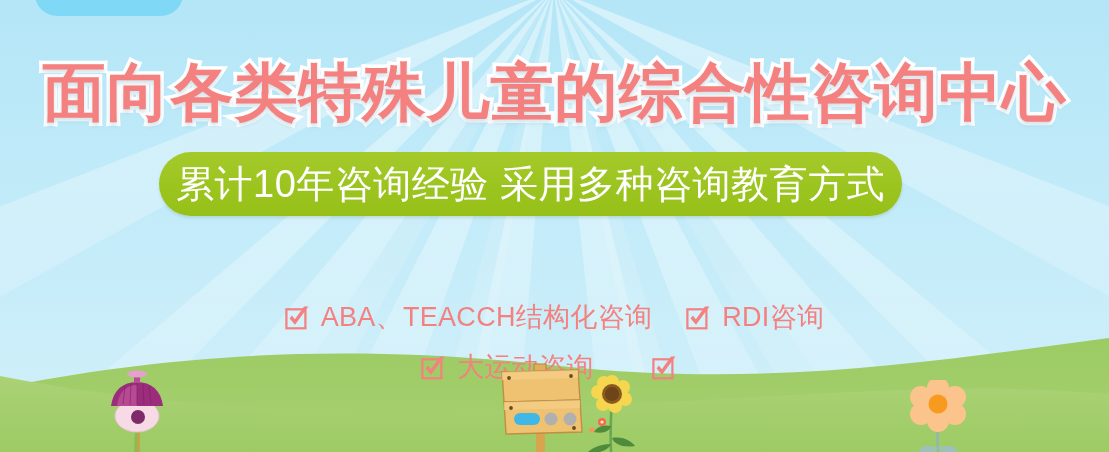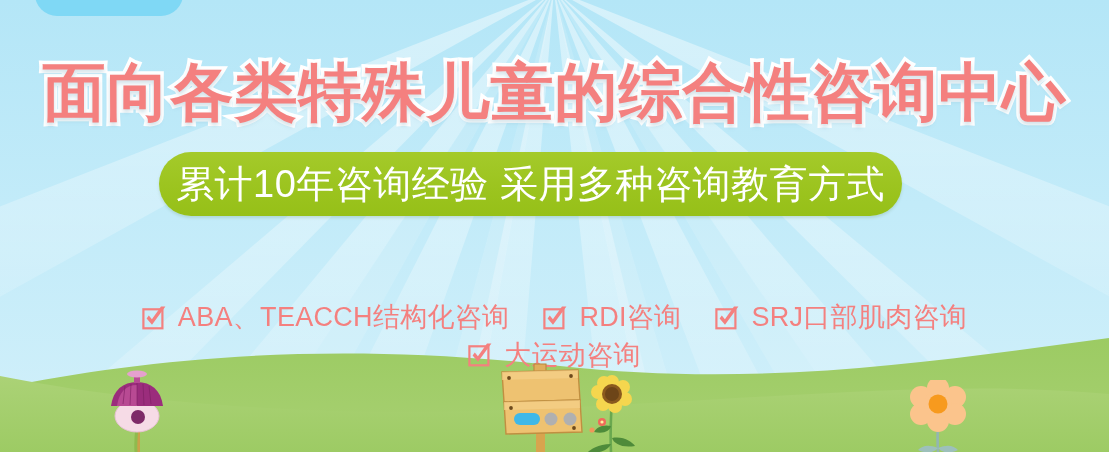--- a/index.html
+++ b/index.html
@@ -94,21 +94,20 @@
     margin-top: 44px;
   }
   .feature-row {
     display: flex;
     align-items: center;
     justify-content: center;
     height: 42px;
   }
   .feature-row.row-2 {
     margin-top: 8px;
-    flex-direction: column;
   }
   .feature-item {
     display: flex;
     align-items: center;
     margin: 0 17px;
     white-space: nowrap;
   }
   .feature-row.row-2 .feature-item {
     margin: 0 29px;
   }
@@ -212,29 +211,20 @@
       <div class="feature-item">
         <span class="checkbox-icon">
           <svg viewBox="0 0 25 25" width="25" height="25">
             <rect x="1.4" y="4.3" width="19" height="19" fill="none" stroke="#f4807f" stroke-width="2.2"></rect>
             <path d="M4.6 13.4 L10 19.8 L23.4 1.6 L19 1.4 L9.9 14.2 L6.8 10.6 Z" fill="#f4807f"></path>
           </svg>
         </span>
         <span class="feature-label">RDI咨询</span>
       </div>
 
-      <div class="feature-item">
-        <span class="checkbox-icon">
-          <svg viewBox="0 0 25 25" width="25" height="25">
-            <rect x="1.4" y="4.3" width="19" height="19" fill="none" stroke="#f4807f" stroke-width="2.2"></rect>
-            <path d="M4.6 13.4 L10 19.8 L23.4 1.6 L19 1.4 L9.9 14.2 L6.8 10.6 Z" fill="#f4807f"></path>
-          </svg>
-        </span>
-        <span class="feature-label">SRJ口部肌肉咨询</span>
-      </div>
 
     </div>
 
     <div class="feature-row row-2">
 
       <div class="feature-item">
         <span class="checkbox-icon">
           <svg viewBox="0 0 25 25" width="25" height="25">
             <rect x="1.4" y="4.3" width="19" height="19" fill="none" stroke="#f4807f" stroke-width="2.2"></rect>
             <path d="M4.6 13.4 L10 19.8 L23.4 1.6 L19 1.4 L9.9 14.2 L6.8 10.6 Z" fill="#f4807f"></path>

